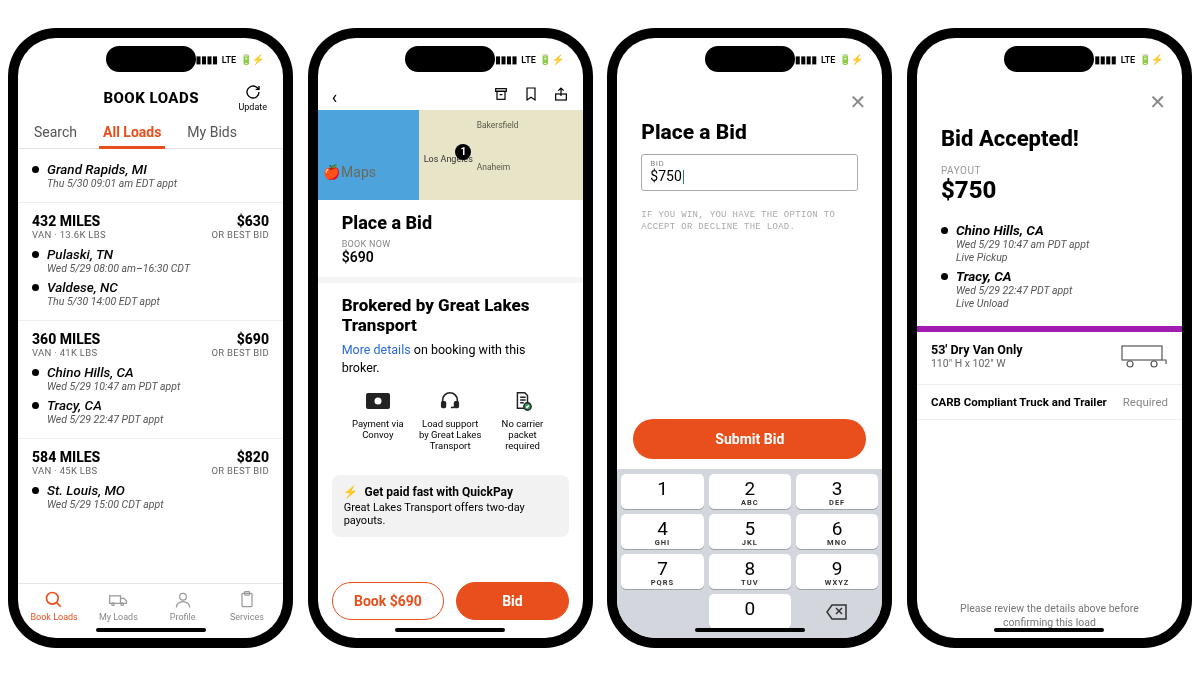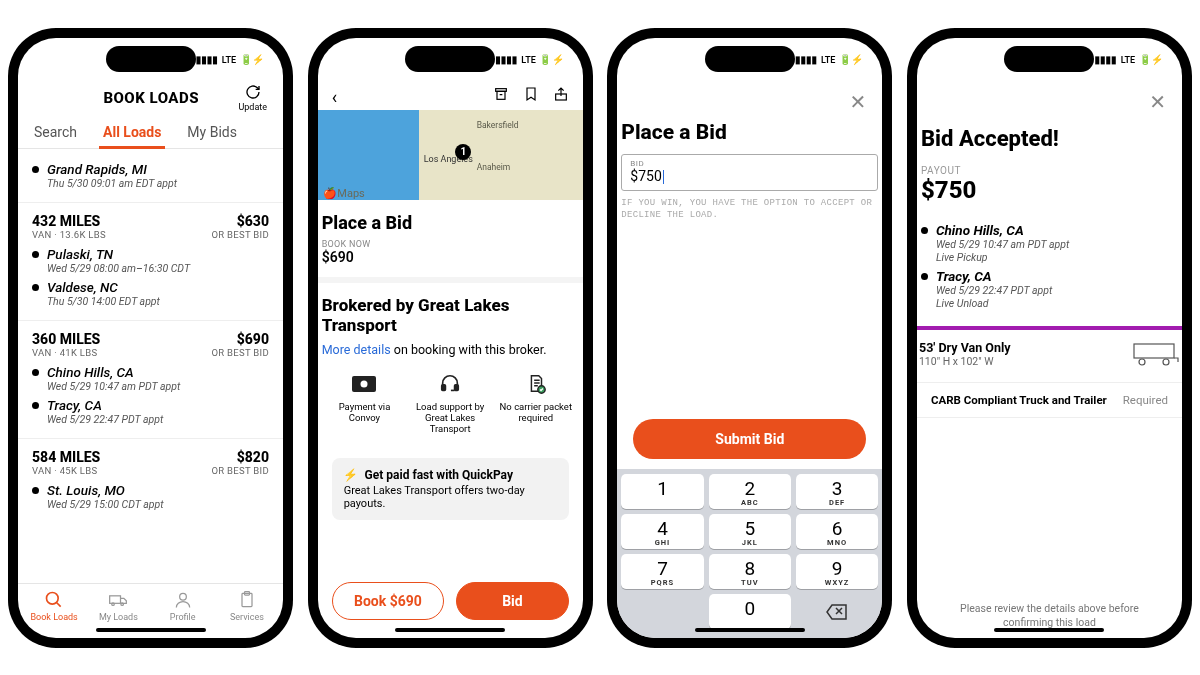--- a/index.html
+++ b/index.html
@@ -164,21 +164,21 @@
     width: 16px; height: 16px;
     background: #000;
     border-radius: 50%;
     color: #fff;
     font-size: 10px;
     text-align: center;
     line-height: 16px;
     font-weight: 700;
   }
   .section {
-    padding: 12px 4px;
+    padding: 12px 24px;
   }
   .section h2 { font-size: 18px; font-weight: 800; margin-bottom: 6px; }
   .booknow-label { font-size: 9px; color: #888; letter-spacing: 0.3px; }
   .booknow-price { font-size: 14px; font-weight: 600; }
   .broker-section h3 { font-size: 17px; font-weight: 800; line-height: 1.2; margin-bottom: 6px;}
   .broker-section .more { font-size: 12.5px; line-height:1.4;}
   .broker-section .more a { color: #2a6bd8; }
   .features {
     display: flex;
     justify-content: space-around;
@@ -237,21 +237,21 @@
     height: 14px;
     background: #2a6bd8;
     margin-left: 1px;
     vertical-align: middle;
   }
   .disclaimer {
     font-family: "Courier New", monospace;
     font-size: 9px;
     color: #aaa;
     letter-spacing: 0.3px;
-    margin-top: 6px;
+    margin-top: 18px;
     line-height: 1.4;
   }
   .submit-bid {
     margin: 0 16px 10px;
     background: #e94f1c;
     color: #fff;
     border-radius: 22px;
     padding: 12px 0;
     text-align: center;
     font-size: 14px;
@@ -276,23 +276,23 @@
   .key.del { background: transparent; box-shadow: none; display:flex;align-items:center;justify-content:center;}
   .p3 .spacer { flex: 1; }
 
   
   .p4 .section h1 { font-size: 22px; font-weight: 800; }
   .payout-label { font-size: 10px; color: #999; letter-spacing: 0.5px; margin-top: 14px;}
   .payout-amount { font-size: 24px; font-weight: 800; }
   .p4 .stop .time2 { font-size: 10.5px; color: #555; }
   .p4 .stop .live { font-size: 10.5px; color: #555; }
   .truck-row {
-    border-top: 4px solid #a21caf;
+    border-top: 6px solid #a21caf;
     border-bottom: 1px solid #eee;
-    padding: 10px 2px;
+    padding: 10px 14px;
     display: flex;
     justify-content: space-between;
   }
   .truck-row .tinfo .t1 { font-size: 12.5px; font-weight: 700; }
   .truck-row .tinfo .t2 { font-size: 10.5px; color: #666; }
   .compliance-row {
     padding: 10px 14px;
     display: flex;
     justify-content: space-between;
     font-size: 11.5px;
@@ -481,21 +481,21 @@
               <path d="M12 3v12M8 7l4-4 4 4"></path>
               <rect x="4" y="12" width="16" height="9"></rect>
             </svg></span>
       </div>
     </div>
     <div class="content">
       <div class="map">
         <span class="map-label" style="left:40%; top:44px; color:#333;font-size:9px;">Los Angeles</span>
         <span class="map-label" style="left:60%; top:10px;">Bakersfield</span>
         <span class="map-label" style="left:60%; top:52px;">Anaheim</span>
-        <span class="map-label" style="left:6px; bottom:0; color:#6a6a5a; font-size:11px;">🍎<span>Maps</span></span>
+        <span class="map-label" style="left:6px; bottom:20px; color:#6a6a5a; font-size:14px;">🍎<span>Maps</span></span>
         <div class="map-pin">1</div>
       </div>
       <div class="section">
         <h2>Place a Bid</h2>
         <div class="booknow-label">BOOK NOW</div>
         <div class="booknow-price">$690</div>
       </div>
       <div class="hr"></div>
       <div class="section broker-section">
         <h3>Brokered by Great Lakes Transport</h3>

